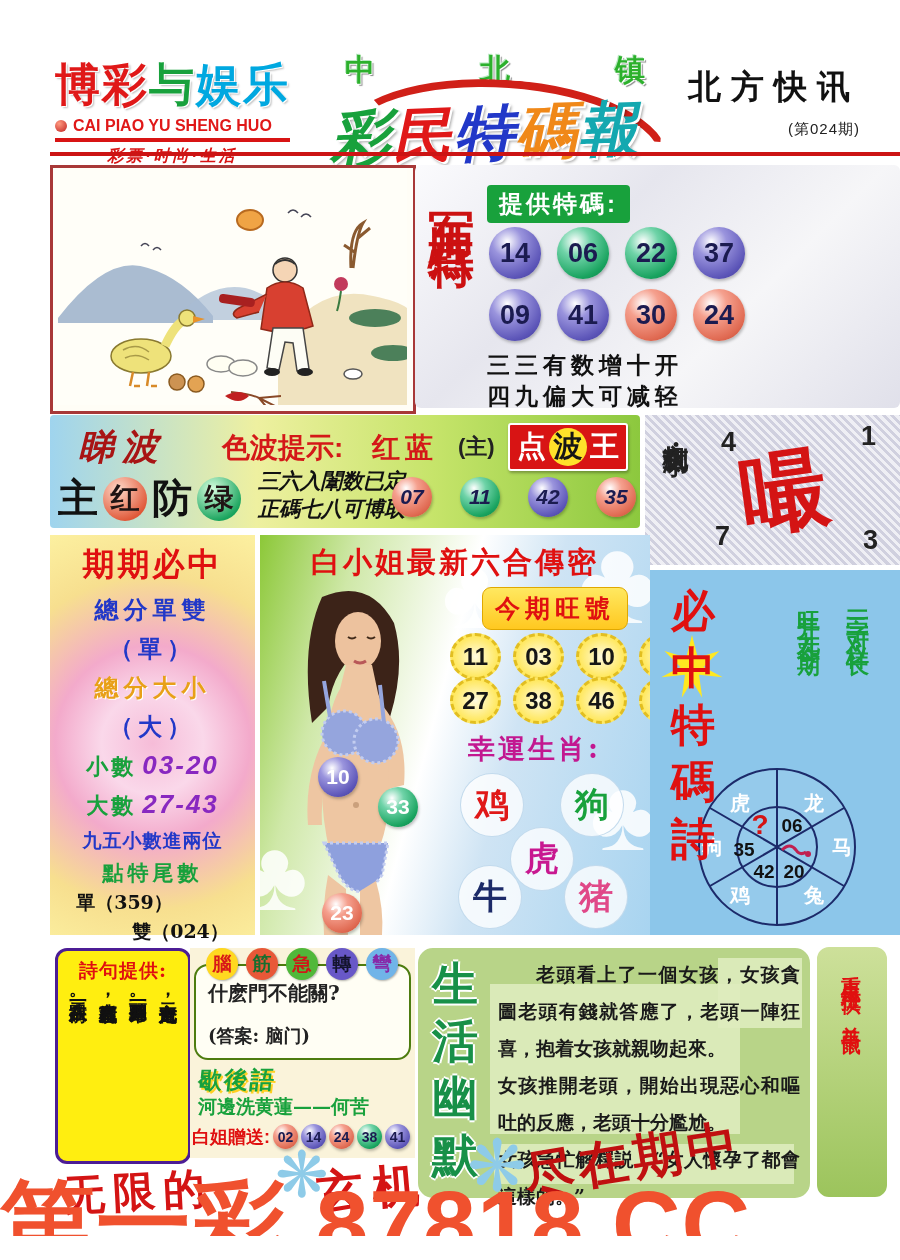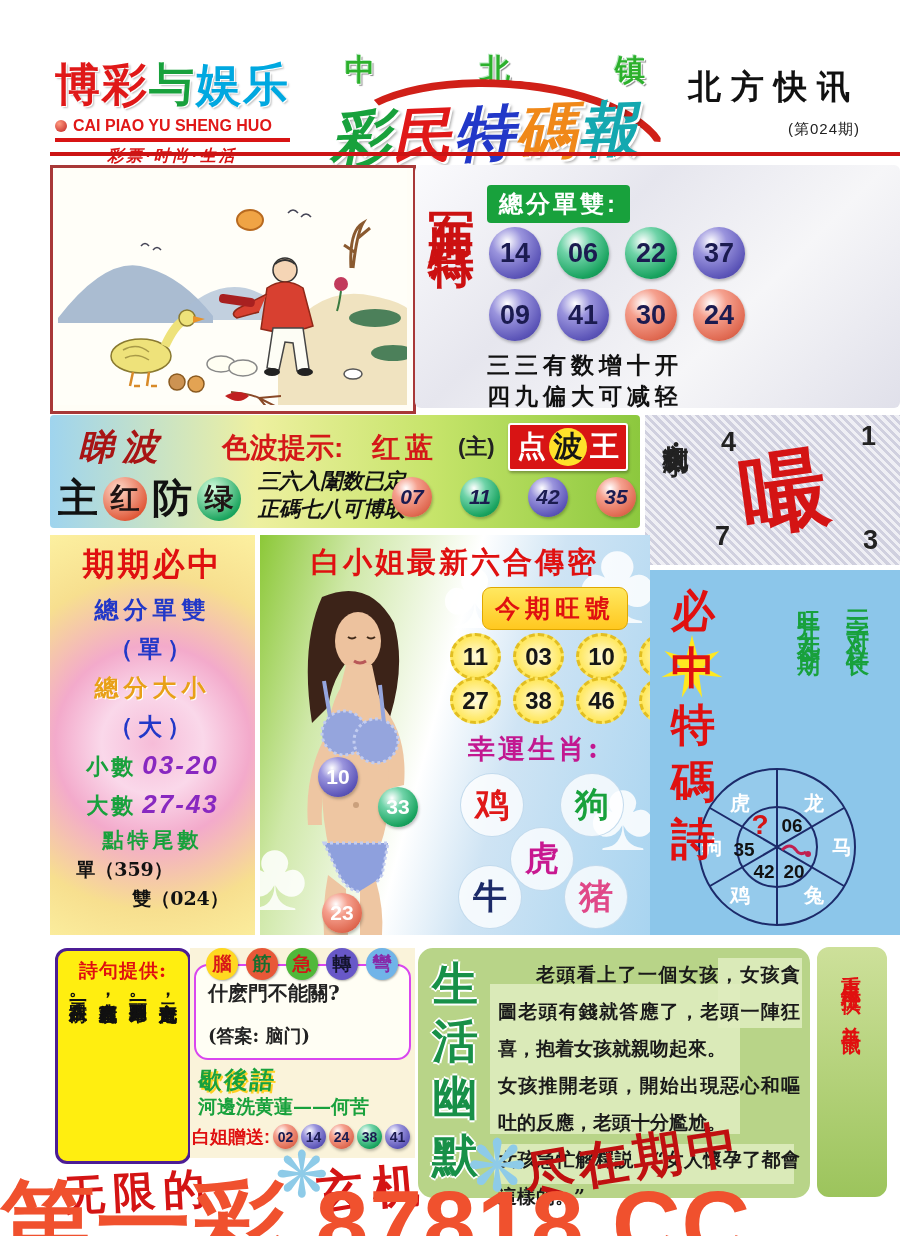--- a/index.html
+++ b/index.html
@@ -103,21 +103,21 @@
         clip-path:polygon(50% 0%,59% 35%,93% 25%,68% 50%,98% 66%,61% 62%,66% 98%,50% 72%,34% 98%,39% 62%,2% 66%,32% 50%,7% 25%,41% 35%);}
   .pm-verse{font-size:23px;font-weight:bold;color:#18a13c;font-family:"DejaVu Serif",serif;letter-spacing:7px;}
   
   .versebox{background:#ffee10;border:3px solid #4c1d95;border-radius:12px;}
   .vb-title{font-size:19px;font-weight:bold;color:#e01010;text-align:center;margin-top:7px;letter-spacing:1px;font-family:"DejaVu Serif",serif;}
   .vb-cols{writing-mode:vertical-rl;text-orientation:upright;font-size:18px;font-weight:bold;color:#111;
            font-family:"DejaVu Serif",serif;line-height:30px;height:168px;margin:6px auto 0 auto;}
   .vb-cols span{display:block;}
   
   .teaser{background:#faf3da;}
-  .qbox{background:#fffef4;border:2px solid #d946ef;border-radius:14px;}
+  .qbox{background:#fffef4;border:2px solid #4d7c0f;border-radius:14px;}
   .question{font-size:20px;font-weight:bold;color:#222;font-family:"DejaVu Serif",serif;}
   .answer{font-size:18px;font-weight:bold;color:#222;font-family:"DejaVu Serif",serif;}
   .xhy-title{font-size:24px;font-weight:bold;color:#18a13c;text-shadow:2px 2px 0 #ffd020;letter-spacing:2px;transform:skew(-6deg);}
   .xhy{font-size:19px;font-weight:bold;color:#18a13c;font-family:"DejaVu Serif",serif;}
   .gift-label{font-size:18px;font-weight:bold;color:#e01010;letter-spacing:0;}
   
   .humor{background:#b8d488;border-radius:18px;border:3px solid #fff;}
   .hm-block{position:absolute;background:rgba(222,236,190,.9);}
   .hm-ch{display:block;width:62px;text-align:center;font-size:46px;line-height:57px;color:#189048;
          font-weight:bold;font-family:"DejaVu Serif",serif;
@@ -208,21 +208,21 @@
       <circle cx="124" cy="214" r="8" fill="#cd9352" stroke="#8a5a20" stroke-width="1.5"></circle>
       <circle cx="143" cy="216" r="8" fill="#e3a353" stroke="#8a5a20" stroke-width="1.5"></circle>
       <ellipse cx="300" cy="206" rx="9" ry="5" fill="#fff" stroke="#555" stroke-width="1.5"></ellipse>
       <path d="M178 224 q20 2 28 6 l22 -2 m-22 2 l16 8 m-16 -8 l10 12" stroke="#8a4a28" stroke-width="2" fill="none"></path>
       <path d="M172 228 q14 -8 24 0 q-10 10 -24 0 Z" fill="#c02020"></path>
     </svg>
   </div>
 
   <div class="abs" style="left:415px;top:165px;width:485px;height:243px;background:linear-gradient(135deg,#fbfbfd 0%,#e6e6ee 35%,#f6f6f8 65%,#e0e0ea 100%);border-radius:6px;">
     <div class="abs vtext gen-title" style="left:6px;top:10px;height:228px;">军师点特</div>
-    <div class="abs provide" style="left:72px;top:20px;">總分單雙:</div>
+    <div class="abs provide" style="left:72px;top:20px;">提供特碼:</div>
     <div class="abs" style="left:74px;top:62px;display:flex;gap:16px;">
       <div class="ball lg purple">14</div>
       <div class="ball lg green">06</div>
       <div class="ball lg green">22</div>
       <div class="ball lg purple">37</div>
     </div>
     <div class="abs" style="left:74px;top:124px;display:flex;gap:16px;">
       <div class="ball lg purple">09</div>
       <div class="ball lg purple">41</div>
       <div class="ball lg red">30</div>
@@ -280,20 +280,21 @@
     <div class="mw-gold">總分大小</div>
     <div class="mw-blue">（大）</div>
     <div class="mw-row">
       <span class="lab">小數</span>
       <span class="val">03-20</span>
     </div>
     <div class="mw-row">
       <span class="lab">大數</span>
       <span class="val">27-43</span>
     </div>
+    <div class="mw-note">九五小數進兩位</div>
     <div class="mw-tail">點特尾數</div>
     <div class="mw-oe" style="padding-right:56px;">單（359）</div>
     <div class="mw-oe" style="padding-left:56px;">雙（024）</div>
   </div>
 
   <div class="abs ladybox" style="left:260px;top:535px;width:390px;height:400px;">
     <div class="abs club" style="left:182px;top:18px;">♣</div>
     <div class="abs club" style="left:318px;top:6px;font-size:120px;">♣</div>
     <div class="abs club" style="left:330px;top:240px;">♣</div>
     <div class="abs club" style="left:-18px;top:300px;">♣</div>

